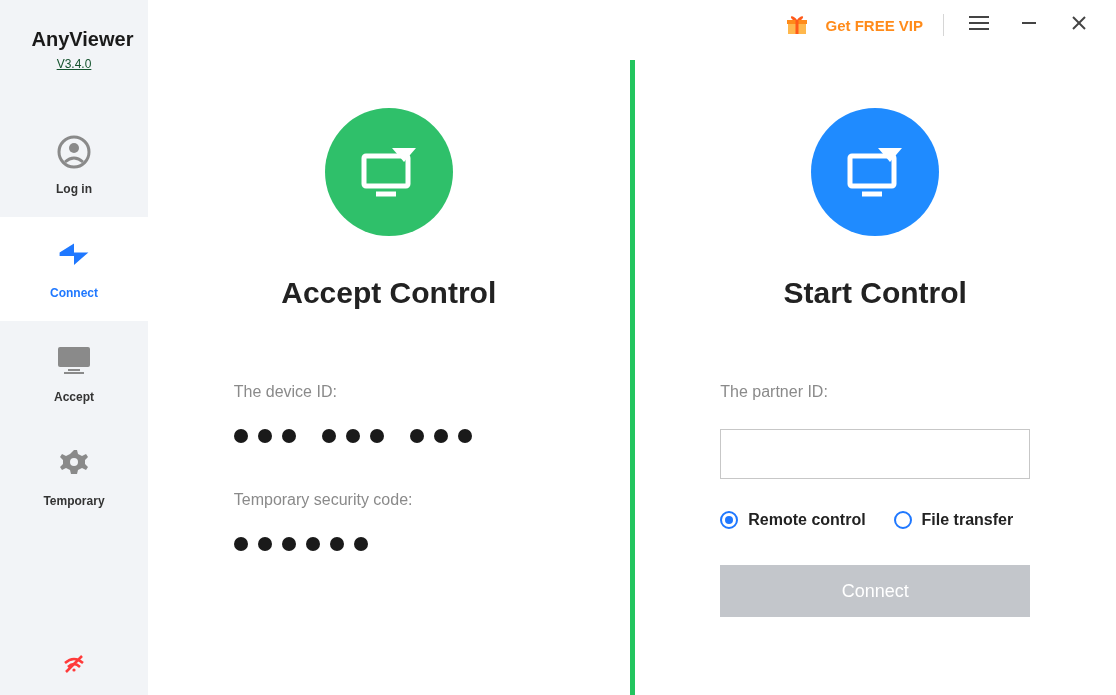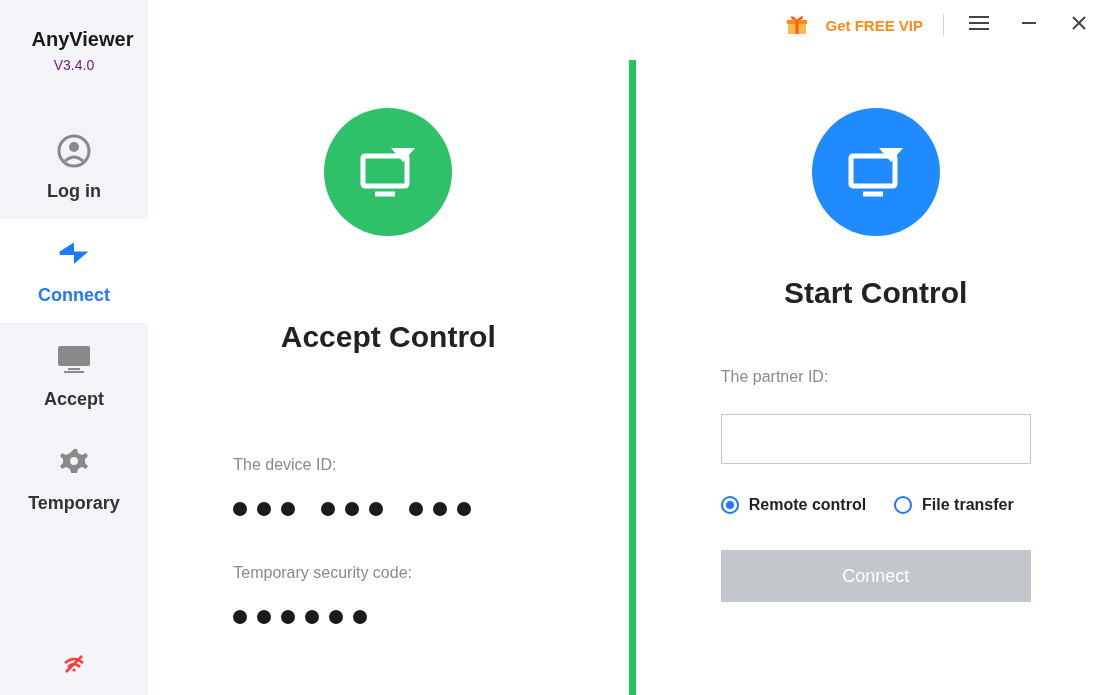--- a/index.html
+++ b/index.html
@@ -27,23 +27,24 @@
       padding: 28px 0 0 0;
       text-align: center;
     }
     .brand-name {
       font-size: 20px;
       font-weight: 700;
       color: #1a1a1a;
       margin-left: 17px;
     }
     .brand-version {
-      font-size: 14px;
-      color: #701a75;
+      font-size: 12px;
+      color: #14532d;
       margin-top: 6px;
+      text-decoration: underline;
     }
     .sidebar-items {
       margin-top: 42px;
       display: flex;
       flex-direction: column;
     }
     .sidebar-item {
       height: 104px;
       display: flex;
       flex-direction: column;
@@ -56,21 +57,21 @@
       background: #ffffff;
     }
     .sidebar-item .icon {
       width: 36px;
       height: 36px;
       display: flex;
       align-items: center;
       justify-content: center;
     }
     .sidebar-item .label {
-      font-size: 18px;
+      font-size: 12px;
       color: #333;
       font-weight: 600;
     }
     .sidebar-item.active .label {
       color: #1f78ff;
     }
     .sidebar-bottom {
       position: absolute;
       bottom: 18px;
       width: 100%;
@@ -125,22 +126,21 @@
       padding-top: 60px;
     }
     .panel {
       flex: 1;
       padding-top: 48px;
       display: flex;
       flex-direction: column;
       align-items: center;
     }
     .panel-left {
-      border-right: 7px solid #22c55e;
-      gap: 44px;
+      border-right: 5px solid #22c55e;
     }
     .big-circle {
       width: 128px;
       height: 128px;
       border-radius: 50%;
       display: flex;
       align-items: center;
       justify-content: center;
       margin-bottom: 40px;
     }
@@ -151,20 +151,21 @@
       background: #1f8bff;
     }
     .panel-title {
       font-size: 30px;
       font-weight: 600;
       color: #222;
       margin-bottom: 58px;
     }
     .panel-body {
       width: 310px;
+      margin-top: 15px;
     }
     .field-label {
       font-size: 16px;
       color: #8a8a8a;
       font-weight: 500;
       margin-bottom: 28px;
     }
     .dots-row {
       display: flex;
       gap: 10px;

